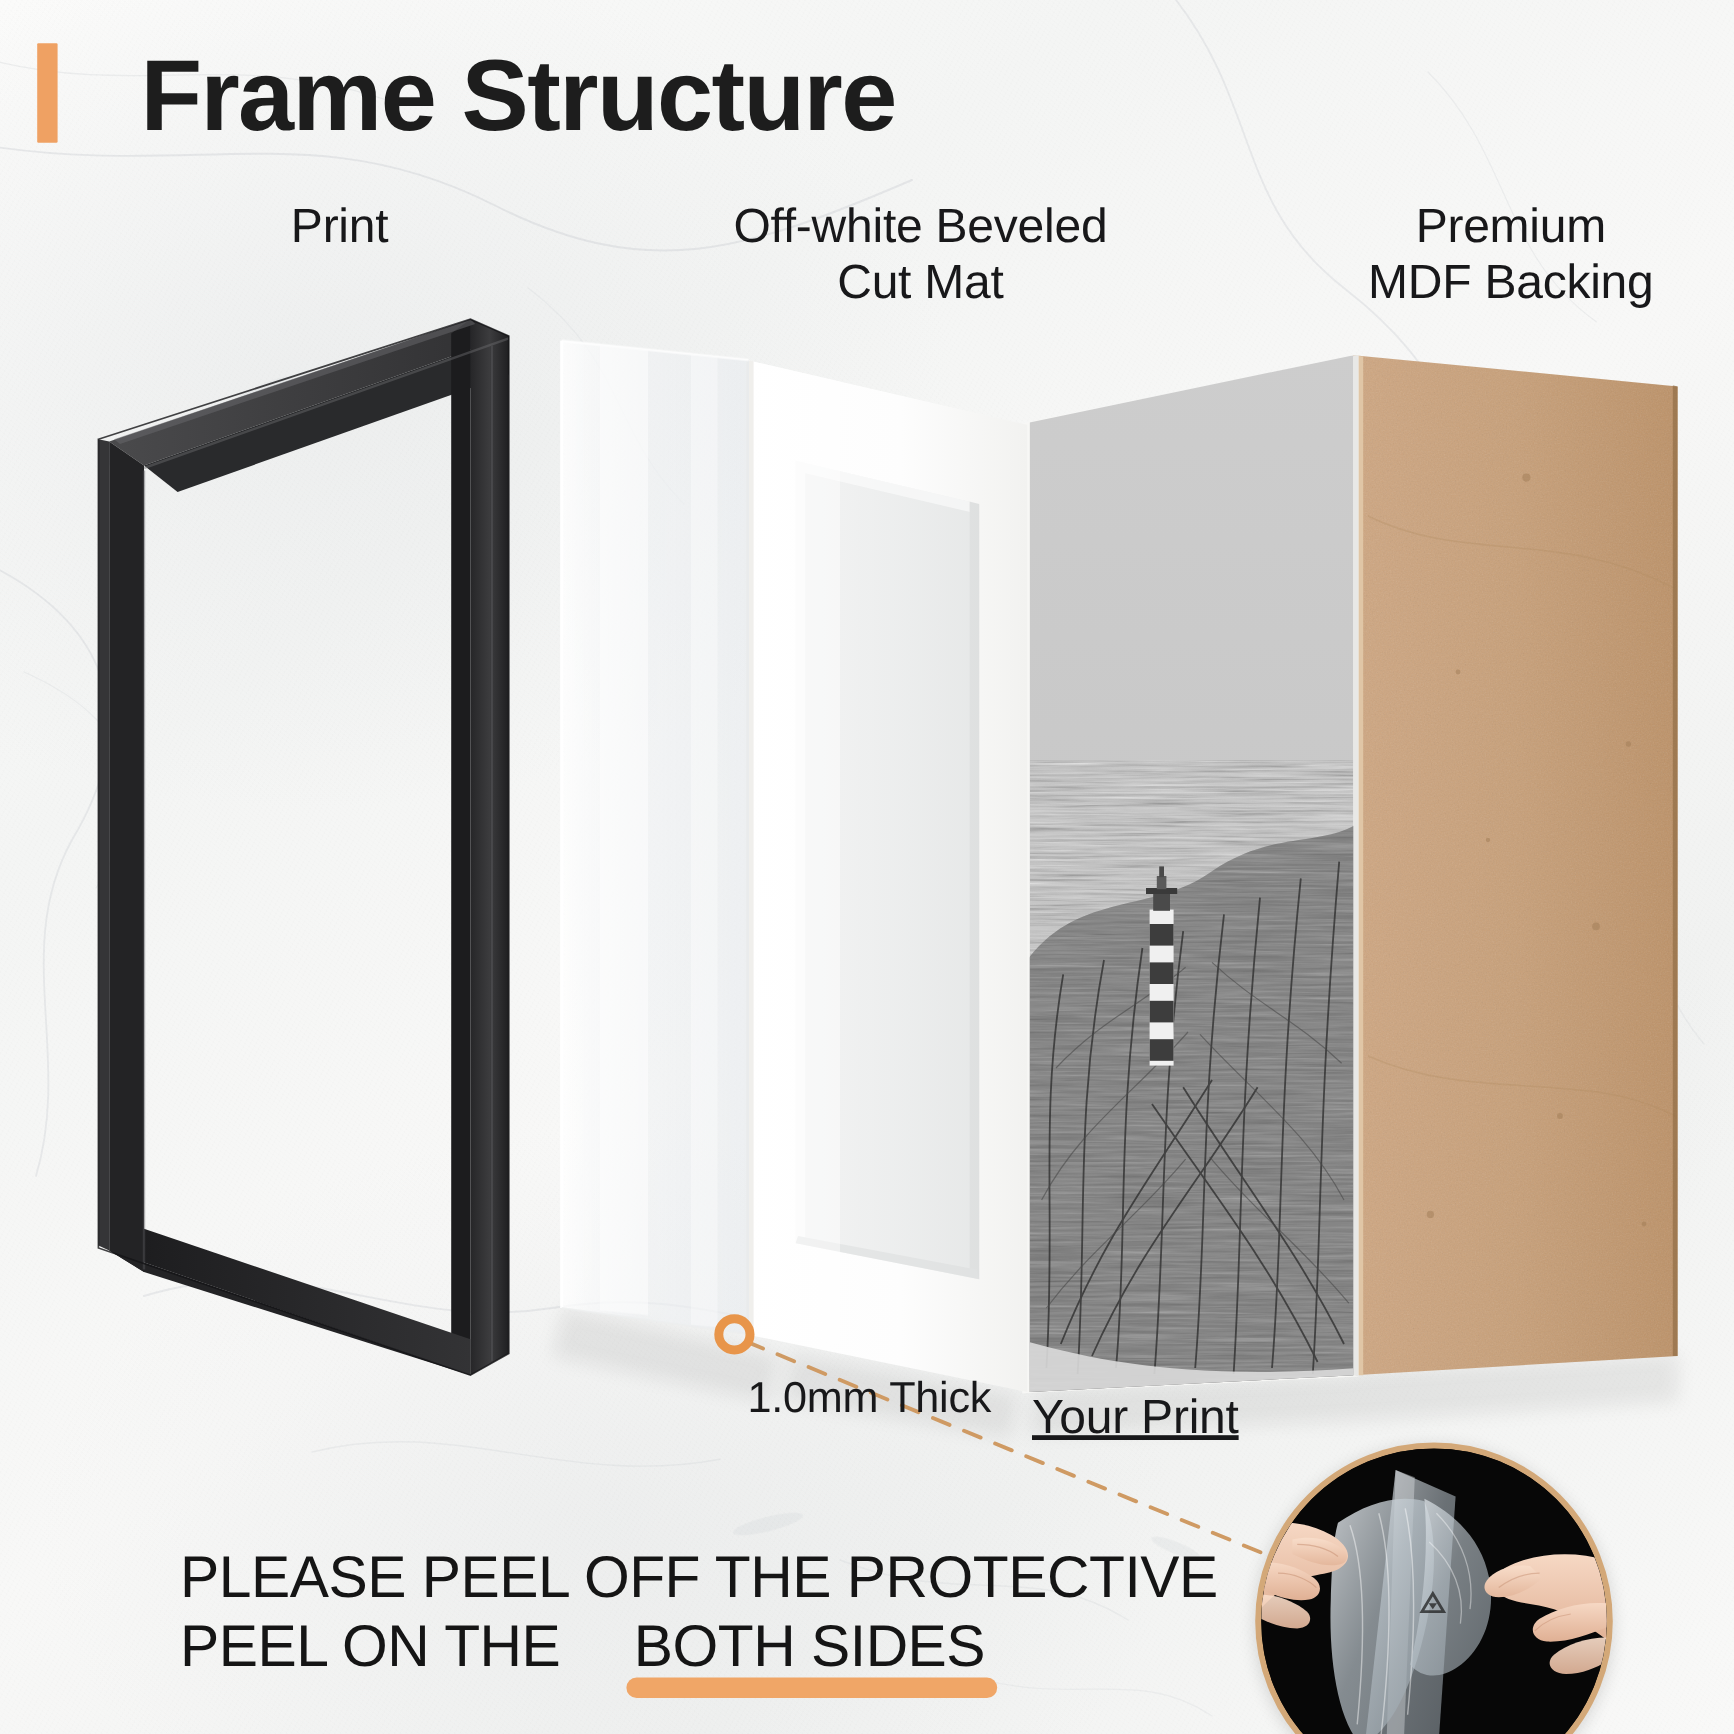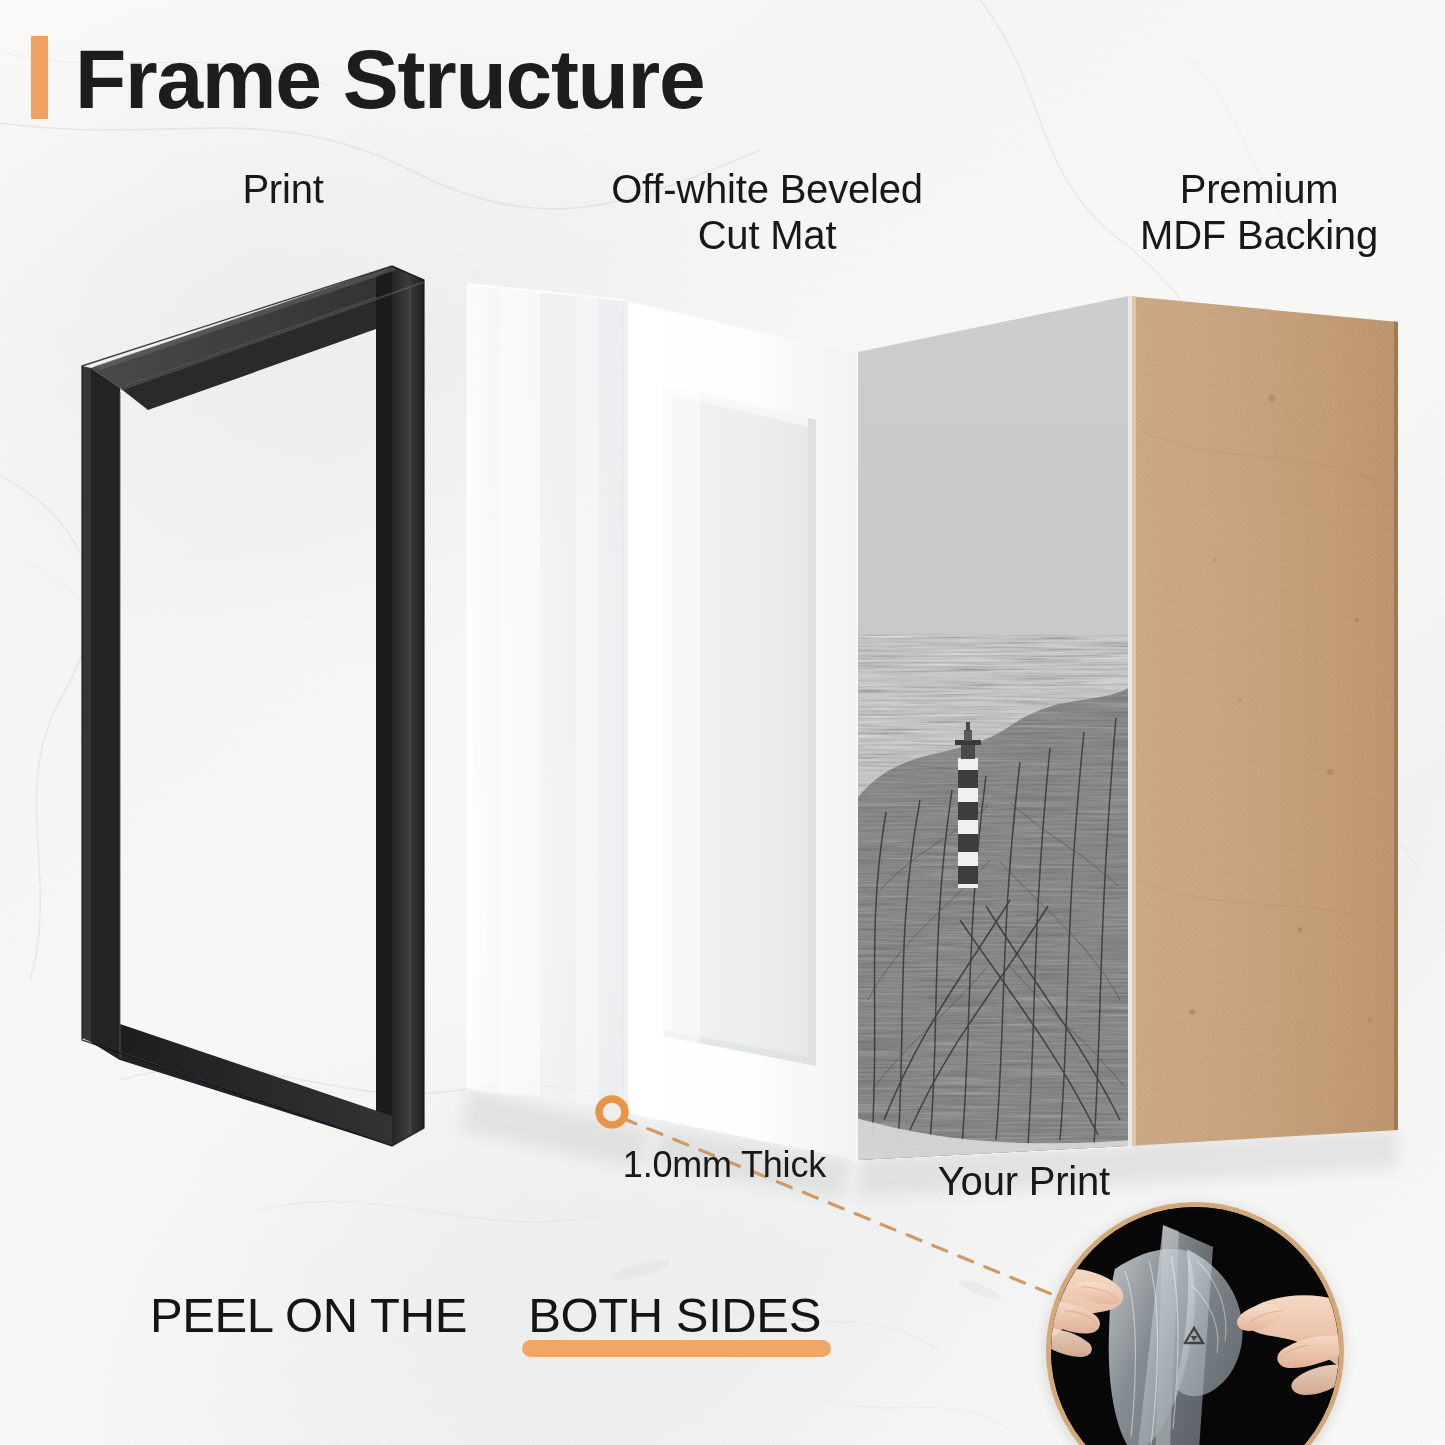--- a/index.html
+++ b/index.html
@@ -25,37 +25,37 @@
     background-image:
       repeating-linear-gradient(37deg, rgba(0,0,0,.012) 0 1px, transparent 1px 3px),
       repeating-linear-gradient(118deg, rgba(0,0,0,.010) 0 1px, transparent 1px 4px);
   }
 
   
   .title-wrap{position:absolute;left:31px;top:36px;display:flex;align-items:stretch;gap:27px;}
   .accent-bar{width:17px;background:#efa163;border-radius:1px;}
   .title{
     font-size:84px;line-height:.94;font-weight:700;color:#1d1d1d;
-    letter-spacing:-1.3px;padding-top:4px;white-space:nowrap;
+    letter-spacing:-1.3px;padding-top:4px;white-space:nowrap;margin-left:42px;
   }
 
   
   .lbl{
     position:absolute;text-align:center;color:#18181a;
     font-size:40px;line-height:1.16;font-weight:400;letter-spacing:-.2px;
   }
   #lbl-frame{left:108px;top:166px;width:350px;}
   #lbl-mat{left:546px;top:166px;width:442px;}
   #lbl-mdf{left:1078px;top:166px;width:362px;}
 
   
   #lbl-plexi{position:absolute;left:256px;top:1144px;width:570px;text-align:right;
     color:#18181a;font-size:36px;line-height:1.18;font-weight:400;letter-spacing:-.2px;}
-  #lbl-print{position:absolute;left:860px;top:1158px;width:250px;text-align:right;
-    color:#18181a;font-size:40px;line-height:1.18;font-weight:400;letter-spacing:-.2px;}
+  #lbl-print{position:absolute;left:860px;top:1158px;width:250px;text-align:left;
+    color:#18181a;font-size:40px;line-height:1.18;font-weight:400;letter-spacing:-.2px;text-decoration:underline;}
 
   
   .layers{position:absolute;inset:0;}
   .layers svg{width:100%;height:100%;display:block;}
 
   
   .connector{position:absolute;inset:0;pointer-events:none;}
   .connector svg{width:100%;height:100%;display:block;}
 
   
@@ -430,16 +430,17 @@
         <path d="M296,158 C276,156 256,162 244,172 C236,179 242,188 254,188 C272,188 288,178 296,172 Z" fill="url(#gSkin2)" opacity=".92"></path>
         <g stroke="#c89275" stroke-width="1" fill="none" opacity=".5">
           <path d="M232,104 C218,104 206,110 198,116"></path>
           <path d="M258,138 C244,140 234,146 228,152"></path>
         </g>
       </g>
     </svg>
   </div>
 
   <div id="warn">
+    <span class="l1">PLEASE PEEL OFF THE PROTECTIVE</span>
     <span class="l2"><span>PEEL ON THE </span><span class="hl">BOTH SIDES</span></span>
   </div>
 
 </div>
 
 </body></html>

